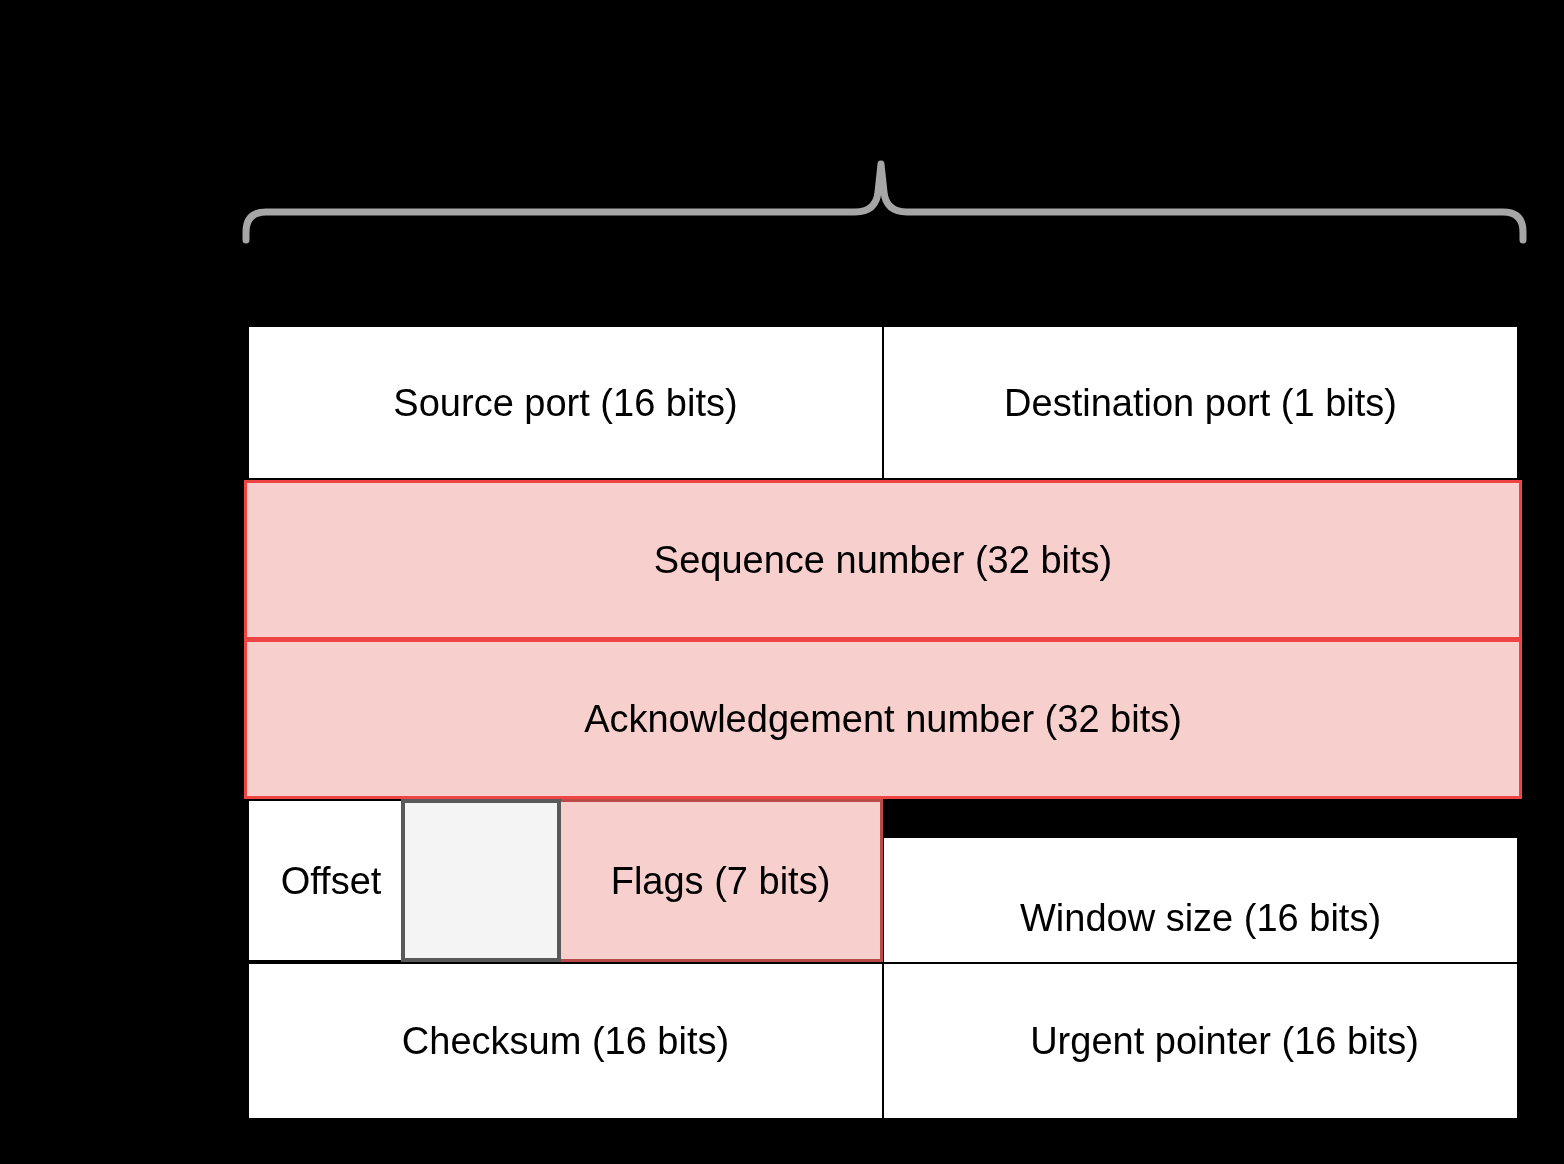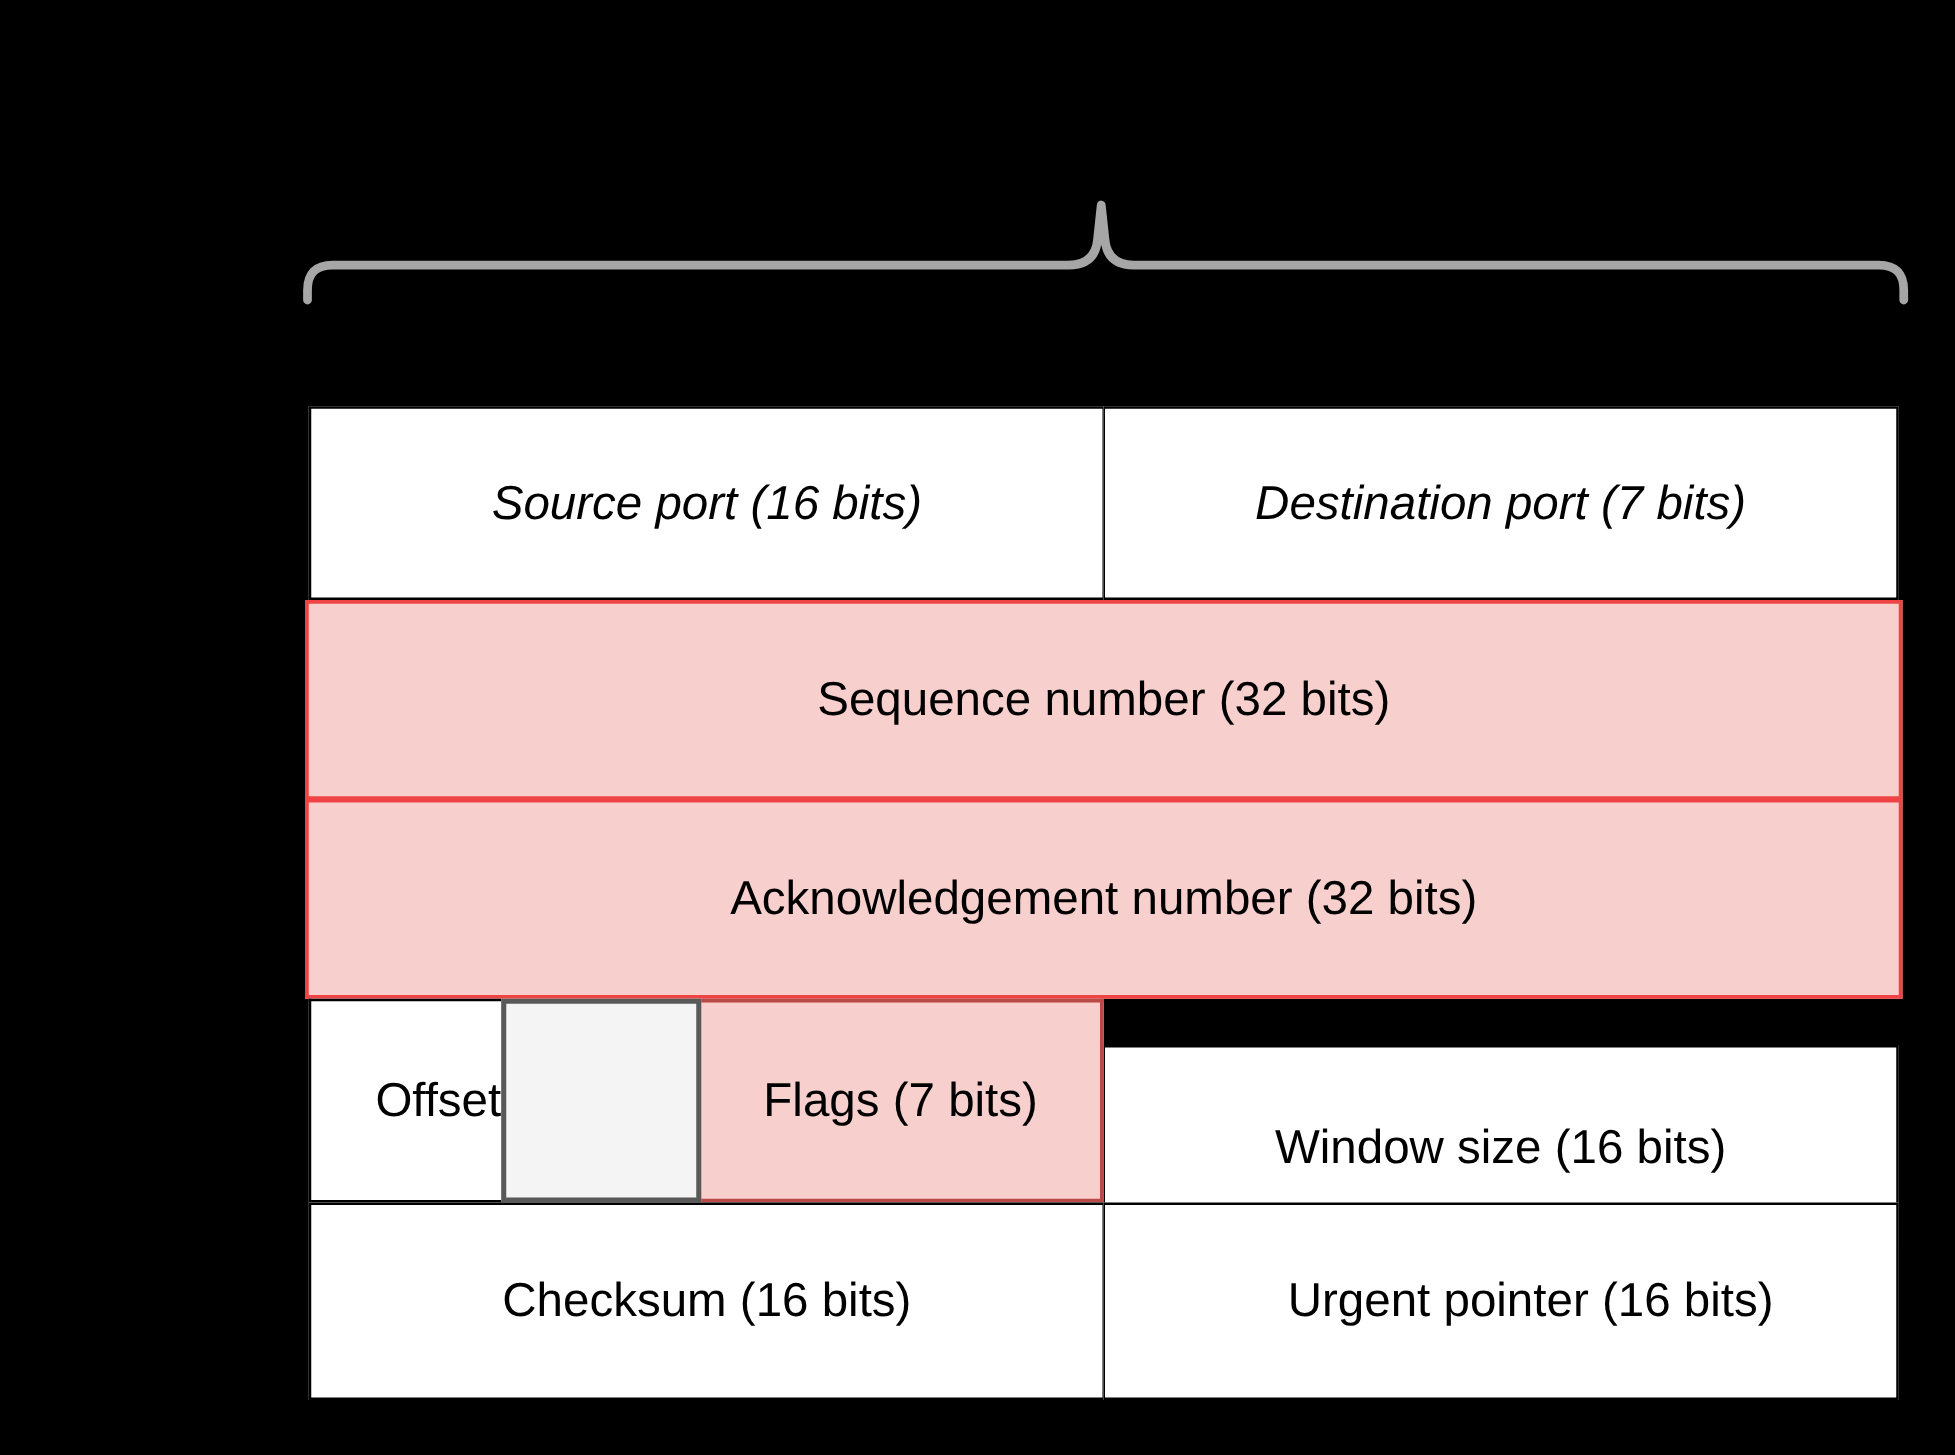--- a/index.html
+++ b/index.html
@@ -59,21 +59,20 @@
   .row-ports {
     height: 155px;
   }
   .cell-plain {
     background: #ffffff;
     border: 2px solid #000000;
     height: 155px;
   }
   .half {
     width: 636px;
-    font-style: italic;
   }
   .cell-plain.left-half  { border-right-width: 1px; }
   .cell-plain.right-half { border-left-width: 1px; }
 
   
   .row-hl {
     position: relative;
     margin-left: -3px;
     margin-right: -3px;
     width: 1278px;
@@ -92,21 +91,21 @@
   
   .row-offset {
     height: 163px;
   }
   .cell-offset {
     background: #ffffff;
     border: 2px solid #000000;
     border-right: none;
     width: 154px;
     height: 163px;
-    justify-content: flex-end;
+    justify-content: center;
     padding-left: 12px;
   }
   .cell-reserved {
     background: #f4f4f4;
     border: 4px solid #595959;
     width: 160px;
     height: 163px;
   }
   .cell-flags {
     background: #f7cfcd;
@@ -158,21 +157,21 @@
     </svg>
   </div>
 
   <div id="header-table">
 
     <div class="hrow row-ports">
       <div class="cell cell-plain half left-half">
         <span>Source port (16 bits)</span>
       </div>
       <div class="cell cell-plain half right-half">
-        <span>Destination port (7 bits)</span>
+        <span>Destination port (1 bits)</span>
       </div>
     </div>
 
     <div class="hrow row-hl">
       <div class="cell cell-hl">
         <span>Sequence number (32 bits)</span>
       </div>
     </div>
 
     <div class="hrow row-hl">

